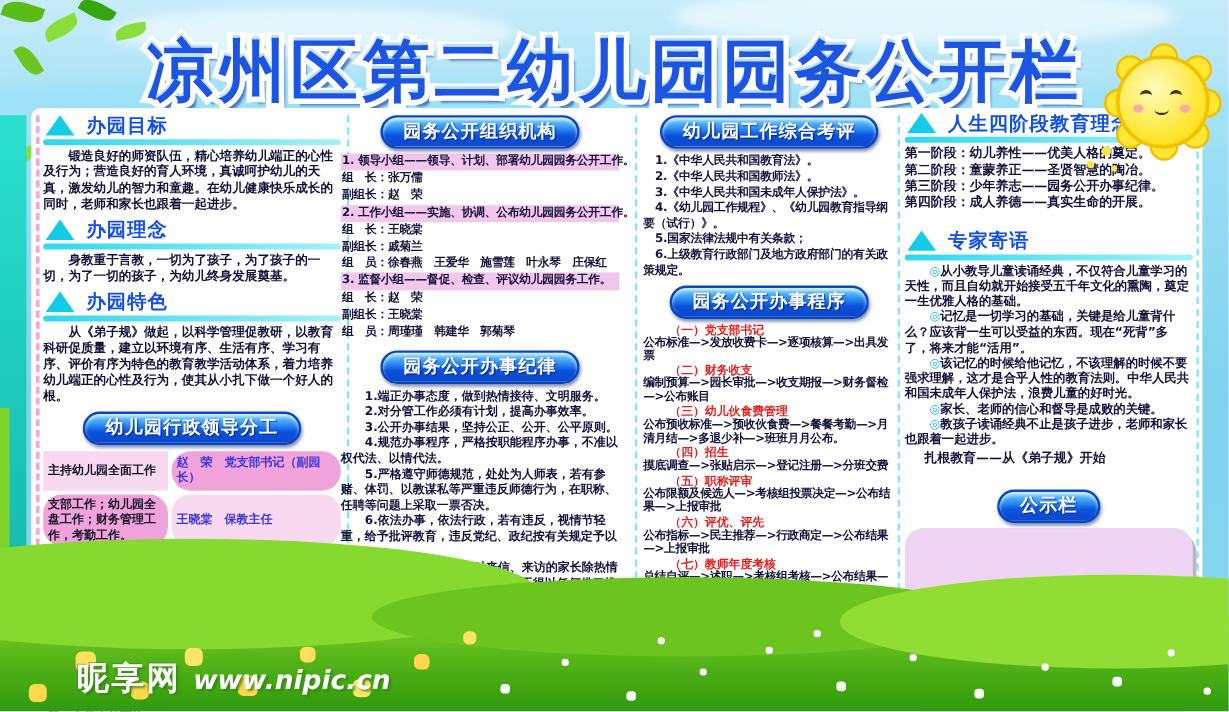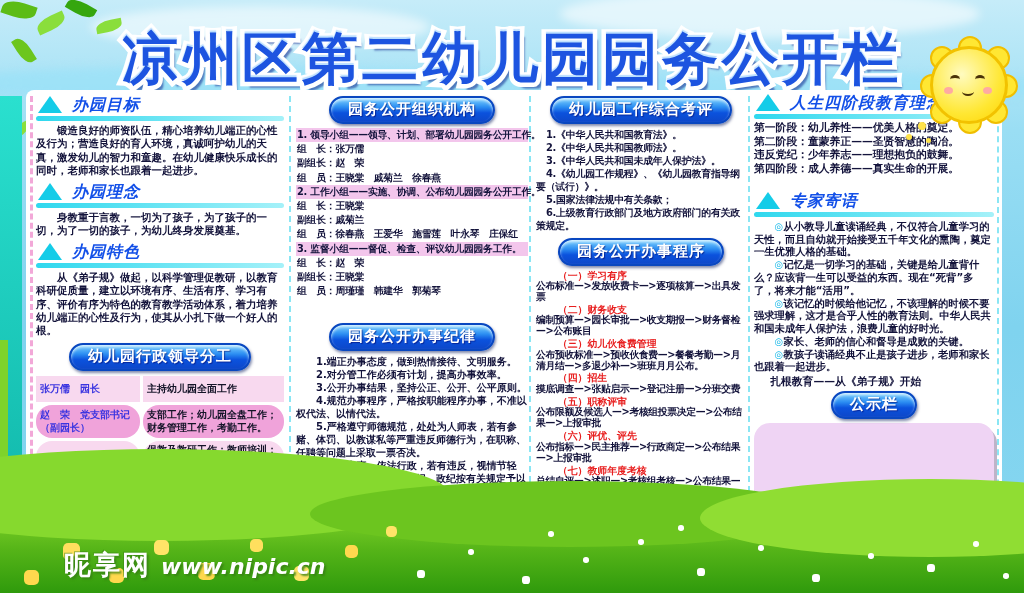--- a/index.html
+++ b/index.html
@@ -20,28 +20,28 @@
   .teal-strip{position:absolute;left:0;top:96px;width:22px;height:410px;
               background:linear-gradient(180deg,#2ae0cf,#12b9ac);}
   .lime-strip{position:absolute;left:0;top:340px;width:8px;height:170px;background:#7ed32b;}
   .pink-dash{position:absolute;left:30px;top:96px;height:404px;border-left:3px dashed #f2a8d8;}
   .sep{position:absolute;top:96px;height:406px;border-left:2px dashed #8ae6f4;}
   .sep1{left:289px;}.sep2{left:529px;}.sep3{left:748px;}
   .sep-right{position:absolute;left:997px;top:96px;height:450px;border-left:2px dashed #8ae6f4;}
   
   .col{position:absolute;top:94px;color:#14143c;}
   .col1{left:36px;width:248px;}
-  .col2{left:296px;width:232px;}
+  .col2{left:284px;width:232px;}
   .col3{left:536px;width:210px;}
   .col4{left:754px;width:240px;top:92px;}
   
   .tri-head{display:flex;align-items:flex-end;gap:10px;margin:2px 0 0 2px;}
   .tri{width:0;height:0;border-left:12px solid transparent;border-right:12px solid transparent;
        border-bottom:17px solid #14cce8;}
-  .tri-label{color:#1350e8;font-size:16px;font-weight:bold;letter-spacing:1px;line-height:1;font-style:italic;}
+  .tri-label{color:#1350e8;font-size:16px;font-weight:bold;letter-spacing:1px;line-height:1;}
   .tri-underline{height:5px;background:linear-gradient(90deg,#2fd8ee,#a5f1f9);border-radius:3px;margin:3px 0 3px 0;}
   
   .pill-wrap{text-align:center;margin:2px 0 4px 0;}
   .pill{display:inline-block;padding:2px 17px 3px;border-radius:15px;
         background:linear-gradient(180deg,#7fd4ff 0%,#2b8df2 38%,#0b52dd 62%,#0d47c9 100%);
         border:2px solid #0947c0;color:#fff;font-weight:bold;font-size:15px;letter-spacing:1px;
         box-shadow:inset 0 2px 3px rgba(255,255,255,.7),1px 2px 3px rgba(0,20,90,.5);
         text-shadow:1px 1px 1px rgba(0,0,100,.55);}
   
   .body-text{margin:2px 0 5px;text-indent:2em;font-weight:bold;font-size:10.5px;line-height:1.28;color:#12123a;}
@@ -156,69 +156,67 @@
       <span class="tri"></span>
       <span class="tri-label">办园特色</span>
     </div>
     <div class="tri-underline"></div>
     <p class="body-text">从《弟子规》做起，以科学管理促教研，以教育科研促质量，建立以环境有序、生活有序、学习有序、评价有序为特色的教育教学活动体系，着力培养幼儿端正的心性及行为，使其从小扎下做一个好人的根。</p>
 
     <div class="pill-wrap">
       <span class="pill">幼儿园行政领导分工</span>
     </div>
     <div class="ltable">
-      <div class="tcell tname row-light r1">张万儒　园长</div>
       <div class="tcell tduty row-light r1">主持幼儿园全面工作</div>
       <div class="tcell tname row-dark r2">赵　荣　党支部书记（副园长）</div>
       <div class="tcell tduty row-dark r2">支部工作；幼儿园全盘工作；财务管理工作，考勤工作。</div>
       <div class="tcell tname row-light r3">王晓棠　保教主任</div>
       <div class="tcell tduty row-light r3">保教及教研工作；教师培训；联片教研；家园共育；卫生保健。</div>
       <div class="tcell tname row-dark r4">戚菊兰　总务主任</div>
       <div class="tcell tduty row-dark r4">总务工作；安全工作；卫生工作；后勤工作。</div>
       <div class="tcell tname row-light r5">徐春燕　办公室主任</div>
       <div class="tcell tduty row-light r5">协助园长处理日常行政工作；宣传、文印；文件上传下达；接待工作和下联工作。</div>
     </div>
   </div>
 
   <div class="col col2">
     <div class="pill-wrap"><span class="pill">园务公开组织机构</span></div>
     <div class="org-line hl">1. 领导小组——领导、计划、部署幼儿园园务公开工作。</div>
     <div class="org-line">组　长：张万儒</div>
     <div class="org-line">副组长：赵　荣</div>
-    <div class="org-line">组　员：王晓棠　戚菊兰　徐春燕</div>
     <div class="org-line hl">2. 工作小组——实施、协调、公布幼儿园园务公开工作。</div>
     <div class="org-line">组　长：王晓棠</div>
     <div class="org-line">副组长：戚菊兰</div>
     <div class="org-line">组　员：徐春燕　王爱华　施雪莲　叶永琴　庄保红</div>
     <div class="org-line hl">3. 监督小组——督促、检查、评议幼儿园园务工作。</div>
     <div class="org-line">组　长：赵　荣</div>
     <div class="org-line">副组长：王晓棠</div>
     <div class="org-line">组　员：周瑾瑾　韩建华　郭菊琴</div>
 
-    <div class="pill-wrap" style="margin-top:25px;font-family:Liberation Mono, monospace;"><span class="pill">园务公开办事纪律</span></div>
+    <div class="pill-wrap" style="margin-top:8px;font-family:Liberation Mono, monospace;"><span class="pill">园务公开办事纪律</span></div>
     <p class="disc">1.端正办事态度，做到热情接待、文明服务。</p>
     <p class="disc">2.对分管工作必须有计划，提高办事效率。</p>
     <p class="disc">3.公开办事结果，坚持公正、公开、公平原则。</p>
     <p class="disc">4.规范办事程序，严格按职能程序办事，不准以权代法、以情代法。</p>
     <p class="disc">5.严格遵守师德规范，处处为人师表，若有参赌、体罚、以教谋私等严重违反师德行为，在职称、任聘等问题上采取一票否决。</p>
     <p class="disc">6.依法办事，依法行政，若有违反，视情节轻重，给予批评教育，违反党纪、政纪按有关规定予以处分。</p>
     <p class="disc">7.推行首问责任制，对来信、来访的家长除热情接待外，及时转告主管领导处理，不得以任何借口推诿。</p>
   </div>
 
   <div class="col col3">
     <div class="pill-wrap"><span class="pill">幼儿园工作综合考评</span></div>
     <div class="basis-item">1.《中华人民共和国教育法》。</div>
     <div class="basis-item">2.《中华人民共和国教师法》。</div>
     <div class="basis-item">3.《中华人民共和国未成年人保护法》。</div>
     <div class="basis-item">4.《幼儿园工作规程》、《幼儿园教育指导纲要（试行）》。</div>
     <div class="basis-item">5.国家法律法规中有关条款；</div>
     <div class="basis-item">6.上级教育行政部门及地方政府部门的有关政策规定。</div>
 
     <div class="pill-wrap" style="margin-top:5px;"><span class="pill">园务公开办事程序</span></div>
-    <div class="proc-label">（一）学习有序</div>
+    <div class="proc-label">（一）党支部书记</div>
     <div class="proc-flow">公布标准—&gt;发放收费卡—&gt;逐项核算—&gt;出具发票</div>
     <div class="proc-label">（二）财务收支</div>
     <div class="proc-flow">编制预算—&gt;园长审批—&gt;收支期报—&gt;财务督检—&gt;公布账目</div>
     <div class="proc-label">（三）幼儿伙食费管理</div>
     <div class="proc-flow">公布预收标准—&gt;预收伙食费—&gt;餐餐考勤—&gt;月清月结—&gt;多退少补—&gt;班班月月公布。</div>
     <div class="proc-label">（四）招生</div>
     <div class="proc-flow">摸底调查—&gt;张贴启示—&gt;登记注册—&gt;分班交费</div>
     <div class="proc-label">（五）职称评审</div>
     <div class="proc-flow">公布限额及候选人—&gt;考核组投票决定—&gt;公布结果—&gt;上报审批</div>
     <div class="proc-label">（六）评优、评先</div>
@@ -232,36 +230,36 @@
   </div>
 
   <div class="col col4">
     <div class="tri-head">
       <span class="tri"></span>
       <span class="tri-label">人生四阶段教育理念</span>
     </div>
     <div class="tri-underline"></div>
     <div class="stage-line">第一阶段：幼儿养性——优美人格的奠定。</div>
     <div class="stage-line">第二阶段：童蒙养正——圣贤智慧的陶冶。</div>
-    <div class="stage-line">违反党纪：少年养志——理想抱负的鼓舞。</div>
+    <div class="stage-line">第三阶段：少年养志——园务公开办事纪律。</div>
     <div class="stage-line">第四阶段：成人养德——真实生命的开展。</div>
 
     <div class="tri-head" style="margin-top:16px;">
       <span class="tri"></span>
       <span class="tri-label">专家寄语</span>
     </div>
     <div class="tri-underline"></div>
     <p class="quote"><span class="q-bullet">◎</span><span>从小教导儿童读诵经典，不仅符合儿童学习的天性，而且自幼就开始接受五千年文化的熏陶，奠定一生优雅人格的基础。</span></p>
     <p class="quote"><span class="q-bullet">◎</span><span>记忆是一切学习的基础，关键是给儿童背什么？应该背一生可以受益的东西。现在“死背”多了，将来才能“活用”。</span></p>
     <p class="quote"><span class="q-bullet">◎</span><span>该记忆的时候给他记忆，不该理解的时候不要强求理解，这才是合乎人性的教育法则。中华人民共和国未成年人保护法，浪费儿童的好时光。</span></p>
     <p class="quote"><span class="q-bullet">◎</span><span>家长、老师的信心和督导是成败的关键。</span></p>
     <p class="quote"><span class="q-bullet">◎</span><span>教孩子读诵经典不止是孩子进步，老师和家长也跟着一起进步。</span></p>
     <div class="advice-footer">扎根教育——从《弟子规》开始</div>
 
-    <div class="pill-wrap" style="margin-top:2px;"><span class="pill">公示栏</span></div>
+    <div class="pill-wrap" style="margin-top:19px;"><span class="pill">公示栏</span></div>
     <div class="board-box"></div>
   </div>
 
   <div class="slogan">【施行园务公开　接受民主监督　依法行政治园　促进幼教发展】</div>
 
   <div class="grass-base"></div>
   <div class="hill hill-l"></div>
   <div class="hill hill-m"></div>
   <div class="hill hill-r"></div>
   <div class="dots-yellow"></div>

